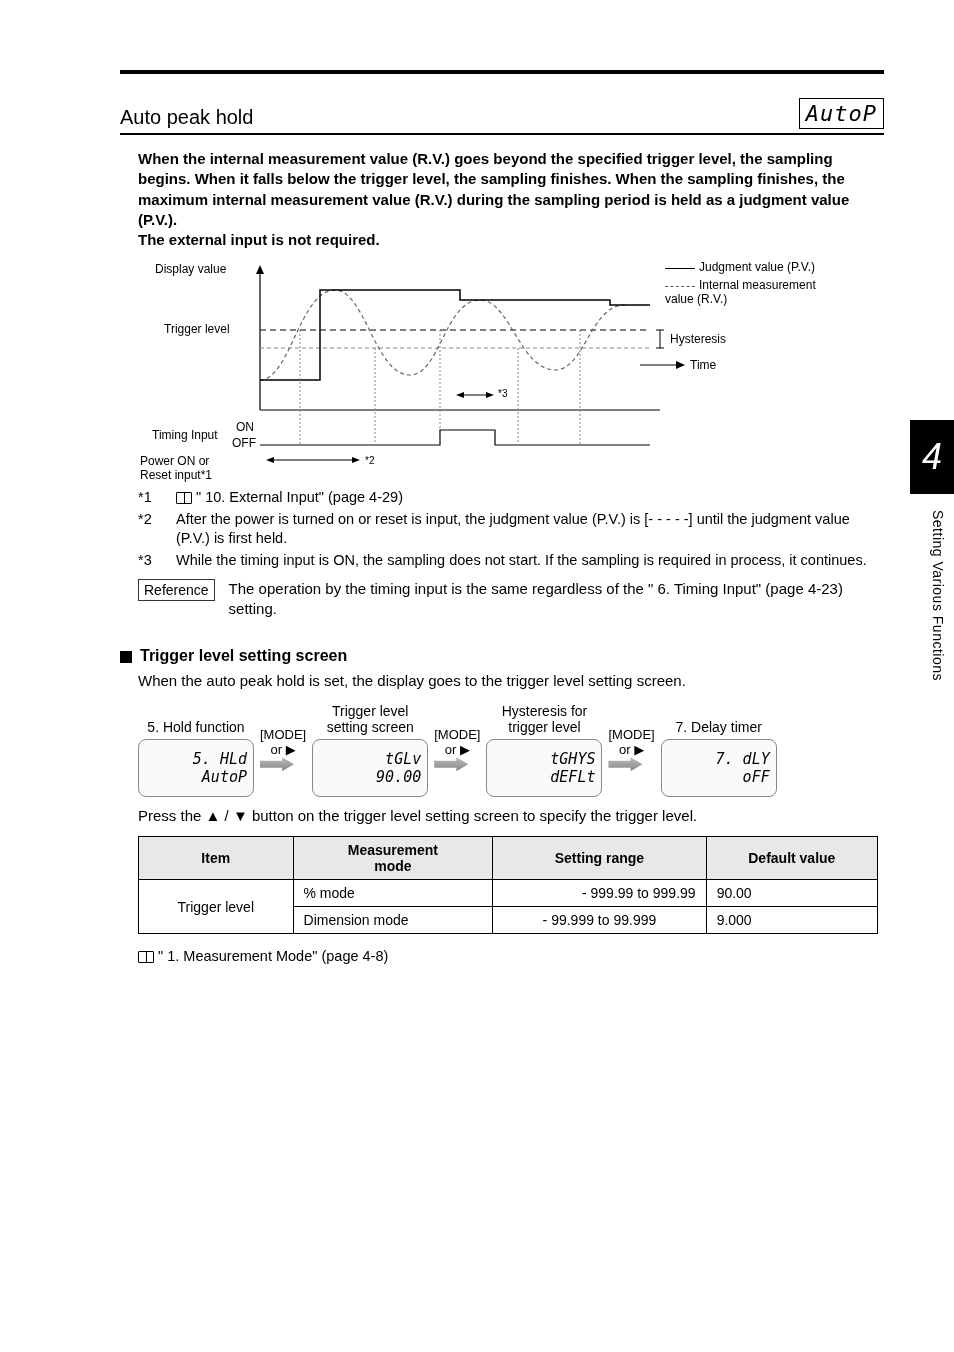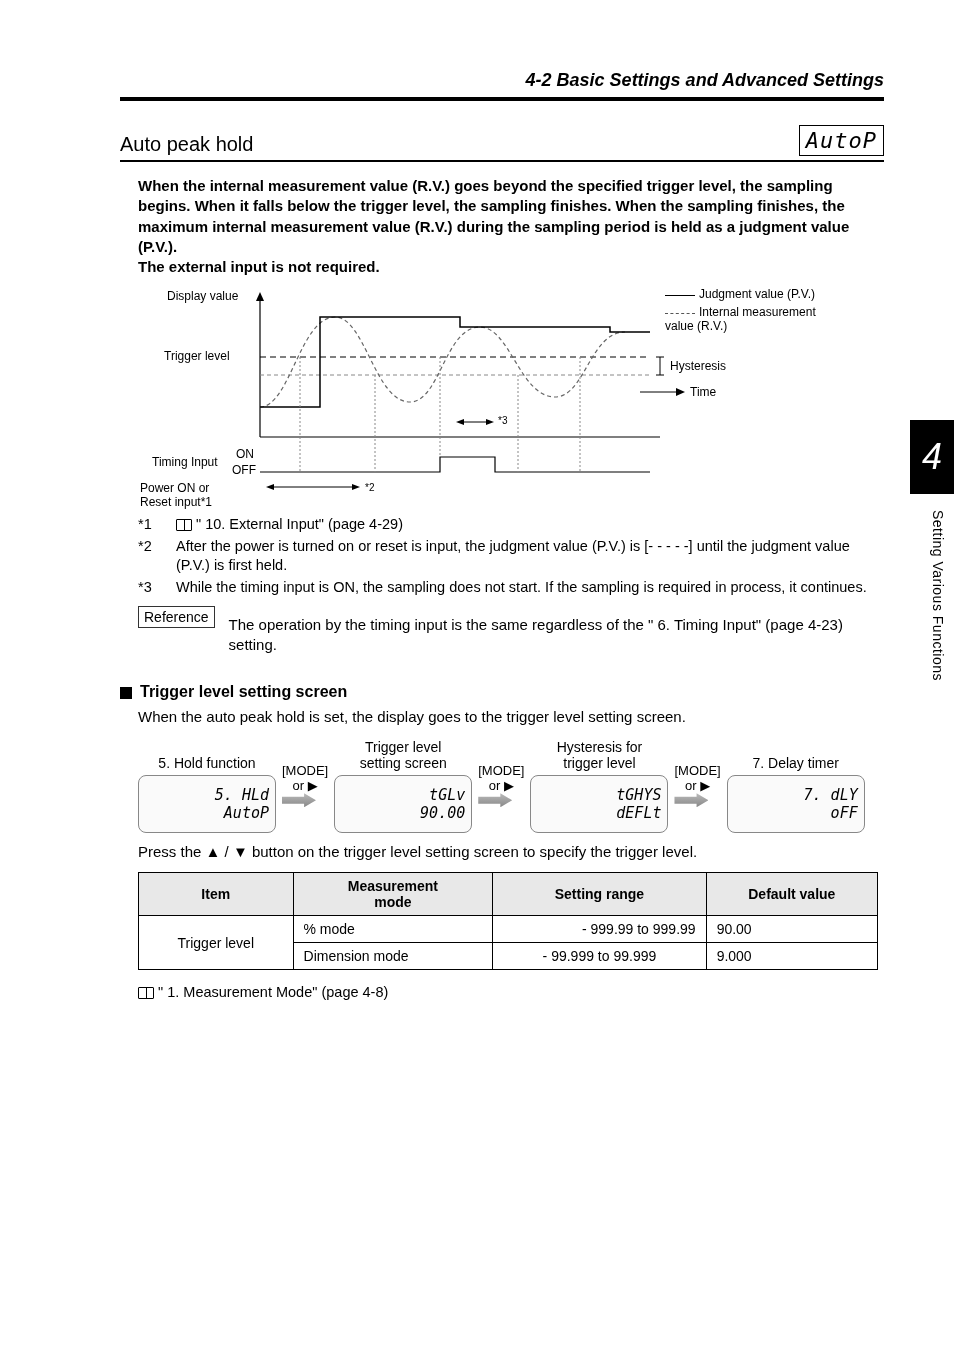--- a/index.html
+++ b/index.html
@@ -20,21 +20,21 @@
   .legend-dash { display: inline-block; width: 30px; border-top: 1.5px dashed #555; vertical-align: middle; margin-right: 4px; }
   .notes { font-size: 14.5px; line-height: 1.35; margin-left: 18px; }
   .notes .row { display: flex; gap: 14px; margin-bottom: 2px; }
   .notes .row .tag { min-width: 24px; }
   .ref-box { border: 1px solid #333; font-size: 14px; padding: 2px 5px; display: inline-block; vertical-align: top; margin: 6px 8px 0 18px; }
   .sub-h { font-weight: bold; font-size: 16px; margin: 18px 0 6px 0; }
   .sub-h .blk { display: inline-block; width: 12px; height: 12px; background: #000; margin-right: 8px; vertical-align: middle; }
   .flow { display: flex; align-items: center; gap: 6px; margin: 8px 0 10px 18px; font-size: 12px; }
   .flow .col { text-align: center; }
   .flow .title { font-size: 14px; margin-bottom: 4px; min-height: 34px; display: flex; align-items: flex-end; justify-content: center; }
-  .mini { border: 1px solid #888; border-radius: 8px; width: 138px; height: 58px; padding: 4px 6px; display: flex; flex-direction: column; justify-content: center; align-items: flex-end; font-family: monospace; font-style: italic; background: #fafafa; }
+  .mini { border: 1px solid #888; border-radius: 8px; width: 116px; height: 58px; padding: 4px 6px; display: flex; flex-direction: column; justify-content: center; align-items: flex-end; font-family: monospace; font-style: italic; background: #fafafa; }
   .mini .l1 { font-size: 15px; }
   .mini .l2 { font-size: 15px; }
   .arrow-blk { width: 34px; height: 14px; background: linear-gradient(#bbb,#888); clip-path: polygon(0 25%, 65% 25%, 65% 0, 100% 50%, 65% 100%, 65% 75%, 0 75%); }
   .orlabel { font-size: 13px; text-align: center; }
   .press { font-size: 15px; margin: 8px 0 12px 18px; }
   table.spec { border-collapse: collapse; width: 740px; margin-left: 18px; font-size: 14px; }
   table.spec th, table.spec td { border: 1px solid #000; padding: 5px 10px; }
   table.spec th { background: #e8e8e8; text-align: center; font-weight: bold; }
   .xref { font-size: 14.5px; margin: 14px 0 0 18px; }
   .footer { position: absolute; bottom: 36px; left: 120px; right: 70px; display: flex; justify-content: space-between; font-size: 16px; }
@@ -42,21 +42,20 @@
   .book-icon { display:inline-block; width:16px; height:12px; border:1px solid #000; border-radius:1px; position:relative; vertical-align:middle; margin-right:4px; }
   .book-icon::after { content:""; position:absolute; left:50%; top:0; bottom:0; width:1px; background:#000; }
 </style>
 </head>
 <body>
 
 <div class="page">
   <div class="side-tab">4</div>
   <div class="side-text">Setting Various Functions</div>
 
-  <div class="breadcrumb">4-2  Basic Settings and Advanced Settings</div>
   <div class="hr-thick"></div>
 
   <div class="h2-row">
     <h2>Auto peak hold</h2>
     <div class="seg-box">AutoP</div>
   </div>
   <div class="hr-thin"></div>
 
   <p class="body-text" style="white-space:pre-line;font-weight:bold;">When the internal measurement value (R.V.) goes beyond the specified trigger level, the sampling begins. When it falls below the trigger level, the sampling finishes. When the sampling finishes, the maximum internal measurement value (R.V.) during the sampling period is held as a judgment value (P.V.).
 The external input is not required.</p>
@@ -93,21 +92,21 @@
       <line x1="440" y1="70" x2="440" y2="185" stroke="#888" stroke-dasharray="2 2"></line>
 
       <line x1="130" y1="200" x2="215" y2="200" stroke="#000"></line>
       <polygon points="220,200 212,197 212,203" fill="#000"></polygon>
       <polygon points="126,200 134,197 134,203" fill="#000"></polygon>
 
       <line x1="320" y1="135" x2="350" y2="135" stroke="#000"></line>
       <polygon points="316,135 324,132 324,138" fill="#000"></polygon>
       <polygon points="354,135 346,132 346,138" fill="#000"></polygon>
     </svg>
-    <span class="lbl" style="left:27px; top:2px;">Display value</span>
+    <span class="lbl" style="left:15px; top:2px;">Display value</span>
     <span class="lbl" style="left:24px; top:62px;">Trigger level</span>
     <span class="lbl" style="left:12px; top:168px;">Timing Input</span>
     <span class="lbl" style="left:96px; top:160px;">ON</span>
     <span class="lbl" style="left:92px; top:176px;">OFF</span>
     <span class="lbl" style="left:0px; top:194px; white-space:pre-line;">Power ON or
 Reset input*1</span>
     <span class="lbl" style="left:525px; top:0px;"><span class="legend-line"></span><span>Judgment value (P.V.)</span></span>
     <span class="lbl" style="left:525px; top:18px; white-space:pre-line;"><span class="legend-dash"></span><span>Internal measurement
 value (R.V.)</span></span>
     <span class="lbl" style="left:530px; top:72px;">Hysteresis</span>
@@ -125,21 +124,21 @@
         <span class="tag">*2</span>
         <span>After the power is turned on or reset is input, the judgment value (P.V.) is [- - - - -] until the judgment value (P.V.) is first held.</span>
       </div>
     <div class="row">
         <span class="tag">*3</span>
         <span>While the timing input is ON, the sampling does not start. If the sampling is required in process, it continues.</span>
       </div>
   </div>
   <div style="display:flex; align-items:flex-start;">
     <span class="ref-box">Reference</span>
-    <p class="body-text" style="margin-left:6px; margin-top:15px; flex:1;">The operation by the timing input is the same regardless of the " 6. Timing Input" (page 4-23) setting.</p>
+    <p class="body-text" style="margin-left:6px; margin-top:6px; flex:1;">The operation by the timing input is the same regardless of the " 6. Timing Input" (page 4-23) setting.</p>
   </div>
 
   <div class="sub-h"><span class="blk"></span><span>Trigger level setting screen</span></div>
   <p class="body-text">When the auto peak hold is set, the display goes to the trigger level setting screen.</p>
 
   <div class="flow">
     <div class="col">
       <div class="title">5. Hold function</div>
       <div class="mini">
         <div class="l1">5. HLd</div>

